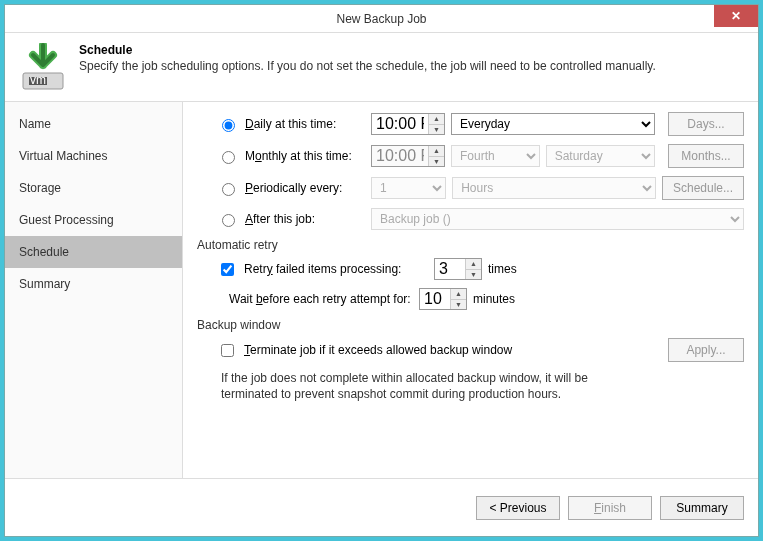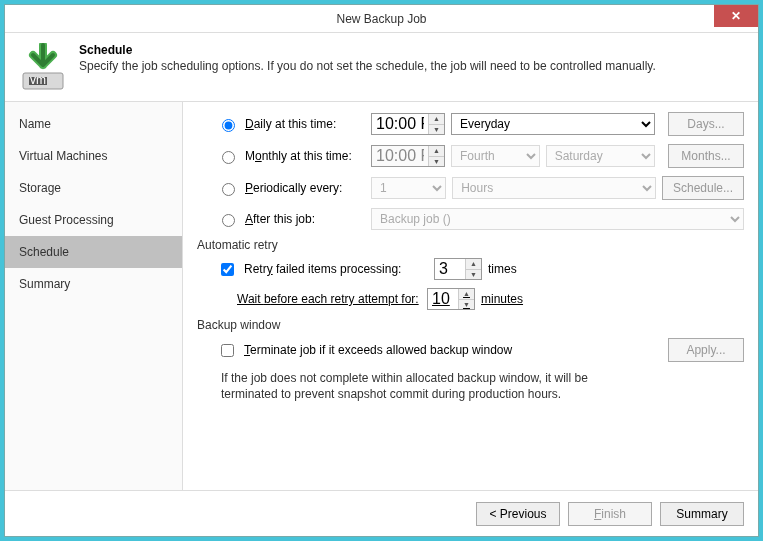--- a/index.html
+++ b/index.html
@@ -29,21 +29,21 @@
 .spinner .spins { width: 16px; display: flex; flex-direction: column; border-left: 1px solid #ccc; }
 .spinner .spins div { flex: 1; font-size: 7px; text-align: center; line-height: 9px; background: #f0f0f0; cursor: pointer; color: #555; }
 .spinner .spins div:first-child { border-bottom: 1px solid #ccc; }
 .spinner.sm input { width: 30px; }
 .select { height: 22px; border: 1px solid #999; padding: 0 4px; background: #fff; font-size: 12px; }
 .select[disabled] { color: #888; background: #fafafa; border-color:#ccc; }
 .btn { height: 24px; min-width: 76px; border: 1px solid #aaa; background: #efefef; padding: 0 10px; cursor: pointer; font-size: 12px; }
 .btn[disabled] { color: #999; background: #f5f5f5; cursor: default; }
 .group-label { color: #333; margin: 6px 0 6px 0; }
 .note { color: #333; margin-left: 24px; max-width: 420px; line-height: 1.35; }
-.footer { height: 46px; border-top: 1px solid #ddd; display: flex; align-items: center; justify-content: flex-end; padding: 0 14px; gap: 8px; }
+.footer { height: 58px; border-top: 1px solid #ddd; display: flex; align-items: center; justify-content: flex-end; padding: 0 14px; gap: 8px; }
 .footer .btn { min-width: 84px; }
 .wide { flex:1; }
 .right-btn-col { width:86px; display:flex; justify-content:flex-end; }
 </style>
 </head>
 <body>
 
 <div class="window">
 
   <div class="titlebar">
@@ -149,21 +149,21 @@
         <div class="spinner sm">
           <input value="3" style="">
           <div class="spins">
               <div>▲</div>
               <div>▼</div>
             </div>
         </div>
         <span>times</span>
       </div>
 
-      <div class="row indent" style="margin-left:40px;text-decoration:underline;">
+      <div class="row indent" style="margin-left:32px;">
         <span style="width:184px;">Wait <u>b</u>efore each retry attempt for:</span>
         <div class="spinner sm">
           <input value="10" style="">
           <div class="spins">
               <div>▲</div>
               <div>▼</div>
             </div>
         </div>
         <span>minutes</span>
       </div>

